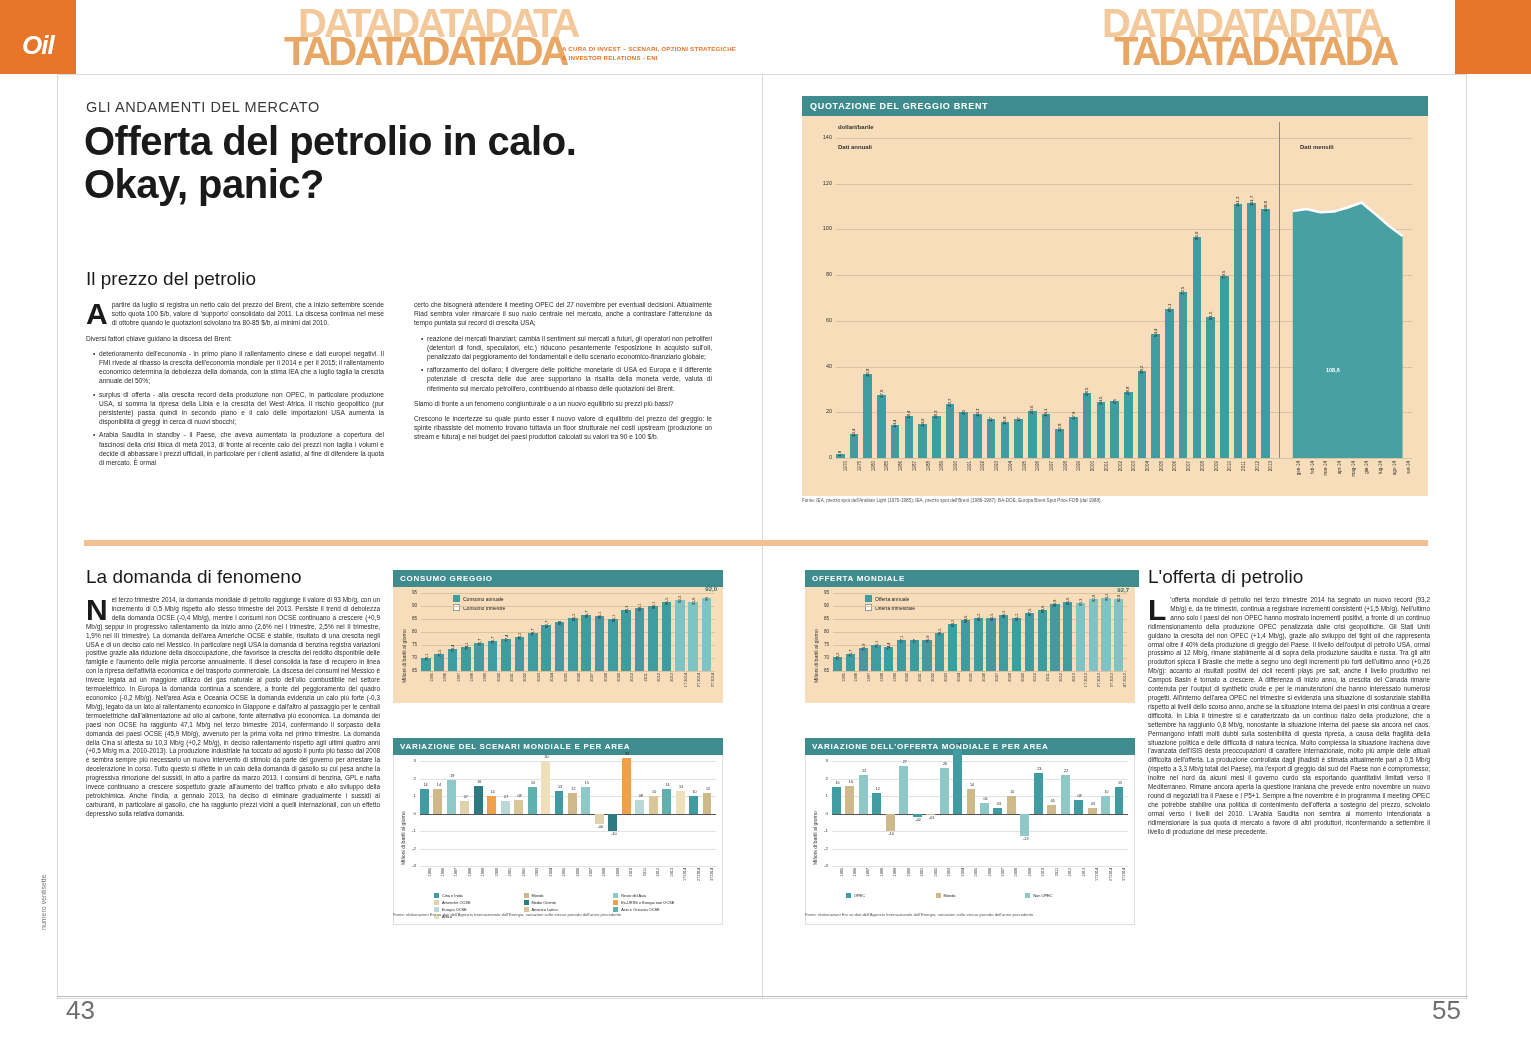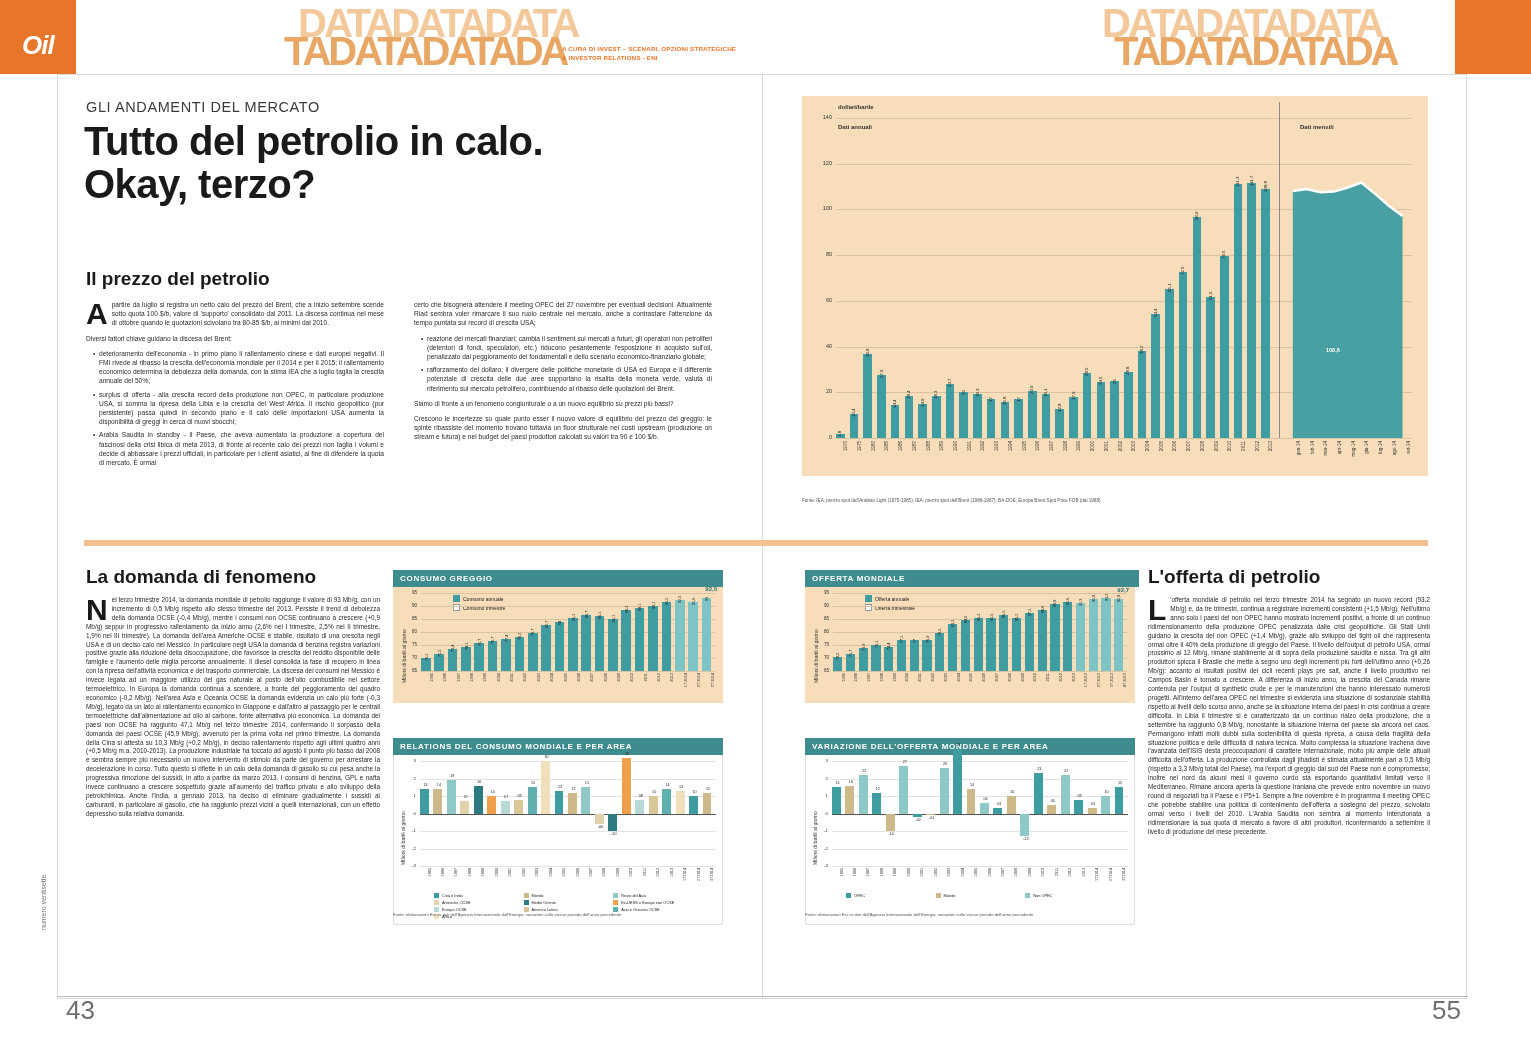--- a/index.html
+++ b/index.html
@@ -29,21 +29,21 @@
   .mast-credit { position:absolute; left:486px; top:44px; width:260px; color:#e8762a; font-size:6.2px; font-weight:bold; line-height:9px; letter-spacing:.2px; }
 
   
   .spread { position:absolute; left:57px; top:74px; width:1410px; height:925px; background:#fff; border:1px solid #d9d9d9; }
   .gutter { position:absolute; left:762px; top:74px; width:1px; height:925px; background:#d9d9d9; }
 
   
   .kicker { position:absolute; left:86px; top:99px; font-size:14.5px; letter-spacing:.6px; color:#3b3b3b; }
   h1.title { position:absolute; left:84px; top:120px; margin:0; font-size:40px; line-height:43px; color:#1a1a1a; font-weight:bold; letter-spacing:-.5px; }
   .subtitle { position:absolute; left:86px; top:230px; width:660px; font-size:15px; color:#e8762a; font-weight:bold; }
-  .h2 { position:absolute; font-size:19px; font-weight:bold; color:#1a1a1a; }
+  .h2 { position:absolute; font-size:19px; font-weight:normal; color:#1a1a1a; }
   .h2-prezzo { left:86px; top:268px; }
 
   .body-col { position:absolute; font-size:6.6px; line-height:9.2px; color:#2b2b2b; text-align:justify; }
   .bc1 { left:86px; top:300px; width:298px; }
   .bc2 { left:414px; top:300px; width:298px; }
   .dropcap { float:left; font-size:30px; line-height:24px; font-weight:bold; color:#1a1a1a; padding:2px 4px 0 0; }
   .body-col p { margin:0 0 6px 0; }
   .body-col ul { margin:0 0 6px 0; padding-left:8px; list-style:none; }
   .body-col li { margin:0 0 4px 0; position:relative; padding-left:5px; }
   .body-col li:before { content:"•"; position:absolute; left:-1px; top:0; }
@@ -119,22 +119,22 @@
         <div>&amp; INVESTOR RELATIONS - ENI</div>
       </div>
     </div>
   </div>
 
   <div class="spread"></div>
   <div class="gutter"></div>
 
   <div class="kicker">GLI ANDAMENTI DEL MERCATO</div>
   <h1 class="title">
-    <span>Tutto del petrolio in calo.</span><br>
-    <span>Okay, terzo?</span>
+    <span>Offerta del petrolio in calo.</span><br>
+    <span>Okay, panic?</span>
   </h1>
   <div class="h2 h2-prezzo">Il prezzo del petrolio</div>
 
   <div class="body-col bc1">
     <p><span class="dropcap">A</span><span> partire da luglio si registra un netto calo del prezzo del Brent, che a inizio settembre scende sotto quota 100 $/b, valore di 'supporto' consolidato dal 2011. La discesa continua nel mese di ottobre quando le quotazioni scivolano tra 80-85 $/b, ai minimi dal 2010.</span></p>
     <p>Diversi fattori chiave guidano la discesa del Brent:</p>
     <ul>
       <li>deterioramento dell'economia - in primo piano il rallentamento cinese e dati europei negativi. Il FMI rivede al ribasso la crescita dell'economia mondiale per il 2014 e per il 2015; il rallentamento economico determina la debolezza della domanda, con la stima IEA che a luglio taglia la crescita annuale del 50%;</li>
       <li>surplus di offerta - alla crescita record della produzione non OPEC, in particolare produzione USA, si somma la ripresa della Libia e la crescita del West Africa. Il rischio geopolitico (pur persistente) passa quindi in secondo piano e il calo delle importazioni USA aumenta la disponibilità di greggi in cerca di nuovi sbocchi;</li>
       <li>Arabia Saudita in standby - il Paese, che aveva aumentato la produzione a copertura del fascinosi della crisi libica di metà 2013, di fronte al recente calo dei prezzi non taglia i volumi e decide di abbassare i prezzi ufficiali, in particolare per i clienti asiatici, al fine di difendere la quota di mercato. È ormai</li>
@@ -145,20 +145,21 @@
     <p>certo che bisognerà attendere il meeting OPEC del 27 novembre per eventuali decisioni. Attualmente Riad sembra voler rimarcare il suo ruolo centrale nel mercato, anche a contrastare l'attenzione da tempo puntata sui record di crescita USA;</p>
     <ul>
       <li>reazione dei mercati finanziari; cambia il sentiment sui mercati a futuri, gli operatori non petroliferi (detentori di fondi, speculatori, etc.) riducono pesantemente l'esposizione in acquisto sull'oil, penalizzato dal peggioramento dei fondamentali e dello scenario economico-finanziario globale;</li>
       <li>rafforzamento del dollaro; il divergere delle politiche monetarie di USA ed Europa e il differente potenziale di crescita delle due aree supportano la risalita della moneta verde, valuta di riferimento sul mercato petrolifero, contribuendo al ribasso delle quotazioni del Brent.</li>
     </ul>
     <p>Siamo di fronte a un fenomeno congiunturale o a un nuovo equilibrio su prezzi più bassi?</p>
     <p>Crescono le incertezze su quale punto esser il nuovo valore di equilibrio del prezzo del greggio: le spinte ribassiste del momento trovano tuttavia un floor strutturale nei costi upstream (produzione on stream e futura) e nei budget dei paesi produttori calcolati su valori tra 90 e 100 $/b.</p>
   </div>
 
   <div class="panel" id="brent-panel">
+    <div class="panel-head">QUOTAZIONE DEL GREGGIO BRENT</div>
     <div id="brent-body">
       <div class="axis-label" style="left:36px; top:8px; font-weight:bold;">dollari/barile</div>
       <div class="axis-label" style="left:36px; top:28px; font-weight:bold;">Dati annuali</div>
       <div class="axis-label" style="left:498px; top:28px; font-weight:bold;">Dati mensili</div>
       <div id="brent-canvas" class="cv" style="left:34px; top:22px; width:576px; height:320px;">
           <div class="gridline" style="top:320px;"></div>
           <div class="ytick" style="left:-26px; top:316px; width:22px;">0</div>
           <div class="gridline" style="top:274.2857142857143px;"></div>
           <div class="ytick" style="left:-26px; top:270.2857142857143px; width:22px;">20</div>
           <div class="gridline" style="top:228.57142857142858px;"></div>
@@ -486,21 +487,21 @@
           <div class="xtick" style="left:275.9816347826087px; top:80px; transform:rotate(-90deg) translate(-100%,0); font-size:3.9px; text-align:right;">3T 2013</div>
           <div class="bar alt" style="left:281.2173913043478px; width:9.203478260869565px; height:72.27999999999999px;"></div>
           <div class="barlab" style="left:288.39610434782605px; top:4.720000000000013px; transform:rotate(-90deg) translate(0,0); font-size:3.8px;">92,8</div>
           <div class="xtick" style="left:288.7642434782609px; top:80px; transform:rotate(-90deg) translate(-100%,0); font-size:3.9px; text-align:right;">4T 2013</div>
           <div style="position:absolute; right:-2px; top:-6.279999999999987px; font-size:6px; font-weight:bold; color:#2d6e70;">92,7</div>
         </div>
     </div>
   </div>
 
   <div class="panel" id="varcons-panel">
-    <div class="panel-head small">RELATIONS DEL CONSUMO MONDIALE E PER AREA</div>
+    <div class="panel-head small">VARIAZIONE DEL SCENARI MONDIALE E PER AREA</div>
     <div class="panel-body white" style="width:330px;height:170px;border:1px solid #e0e0e0;border-top:none;">
       <div class="vlab" style="left:6px; top:110px;">Milioni di barili al giorno</div>
       <div id="varcons-canvas" class="cv" style="left:26px; top:6px; width:296px; height:105px;">
           <div class="gridline" style="top:105px; background:#e2e2e2;"></div>
           <div class="ytick" style="left:-18px; top:102px; width:14px; font-size:4.4px;">-3</div>
           <div class="gridline" style="top:87.5px; background:#e2e2e2;"></div>
           <div class="ytick" style="left:-18px; top:84.5px; width:14px; font-size:4.4px;">-2</div>
           <div class="gridline" style="top:70px; background:#e2e2e2;"></div>
           <div class="ytick" style="left:-18px; top:67px; width:14px; font-size:4.4px;">-1</div>
           <div class="gridline" style="top:52.5px; background:#555;"></div>

